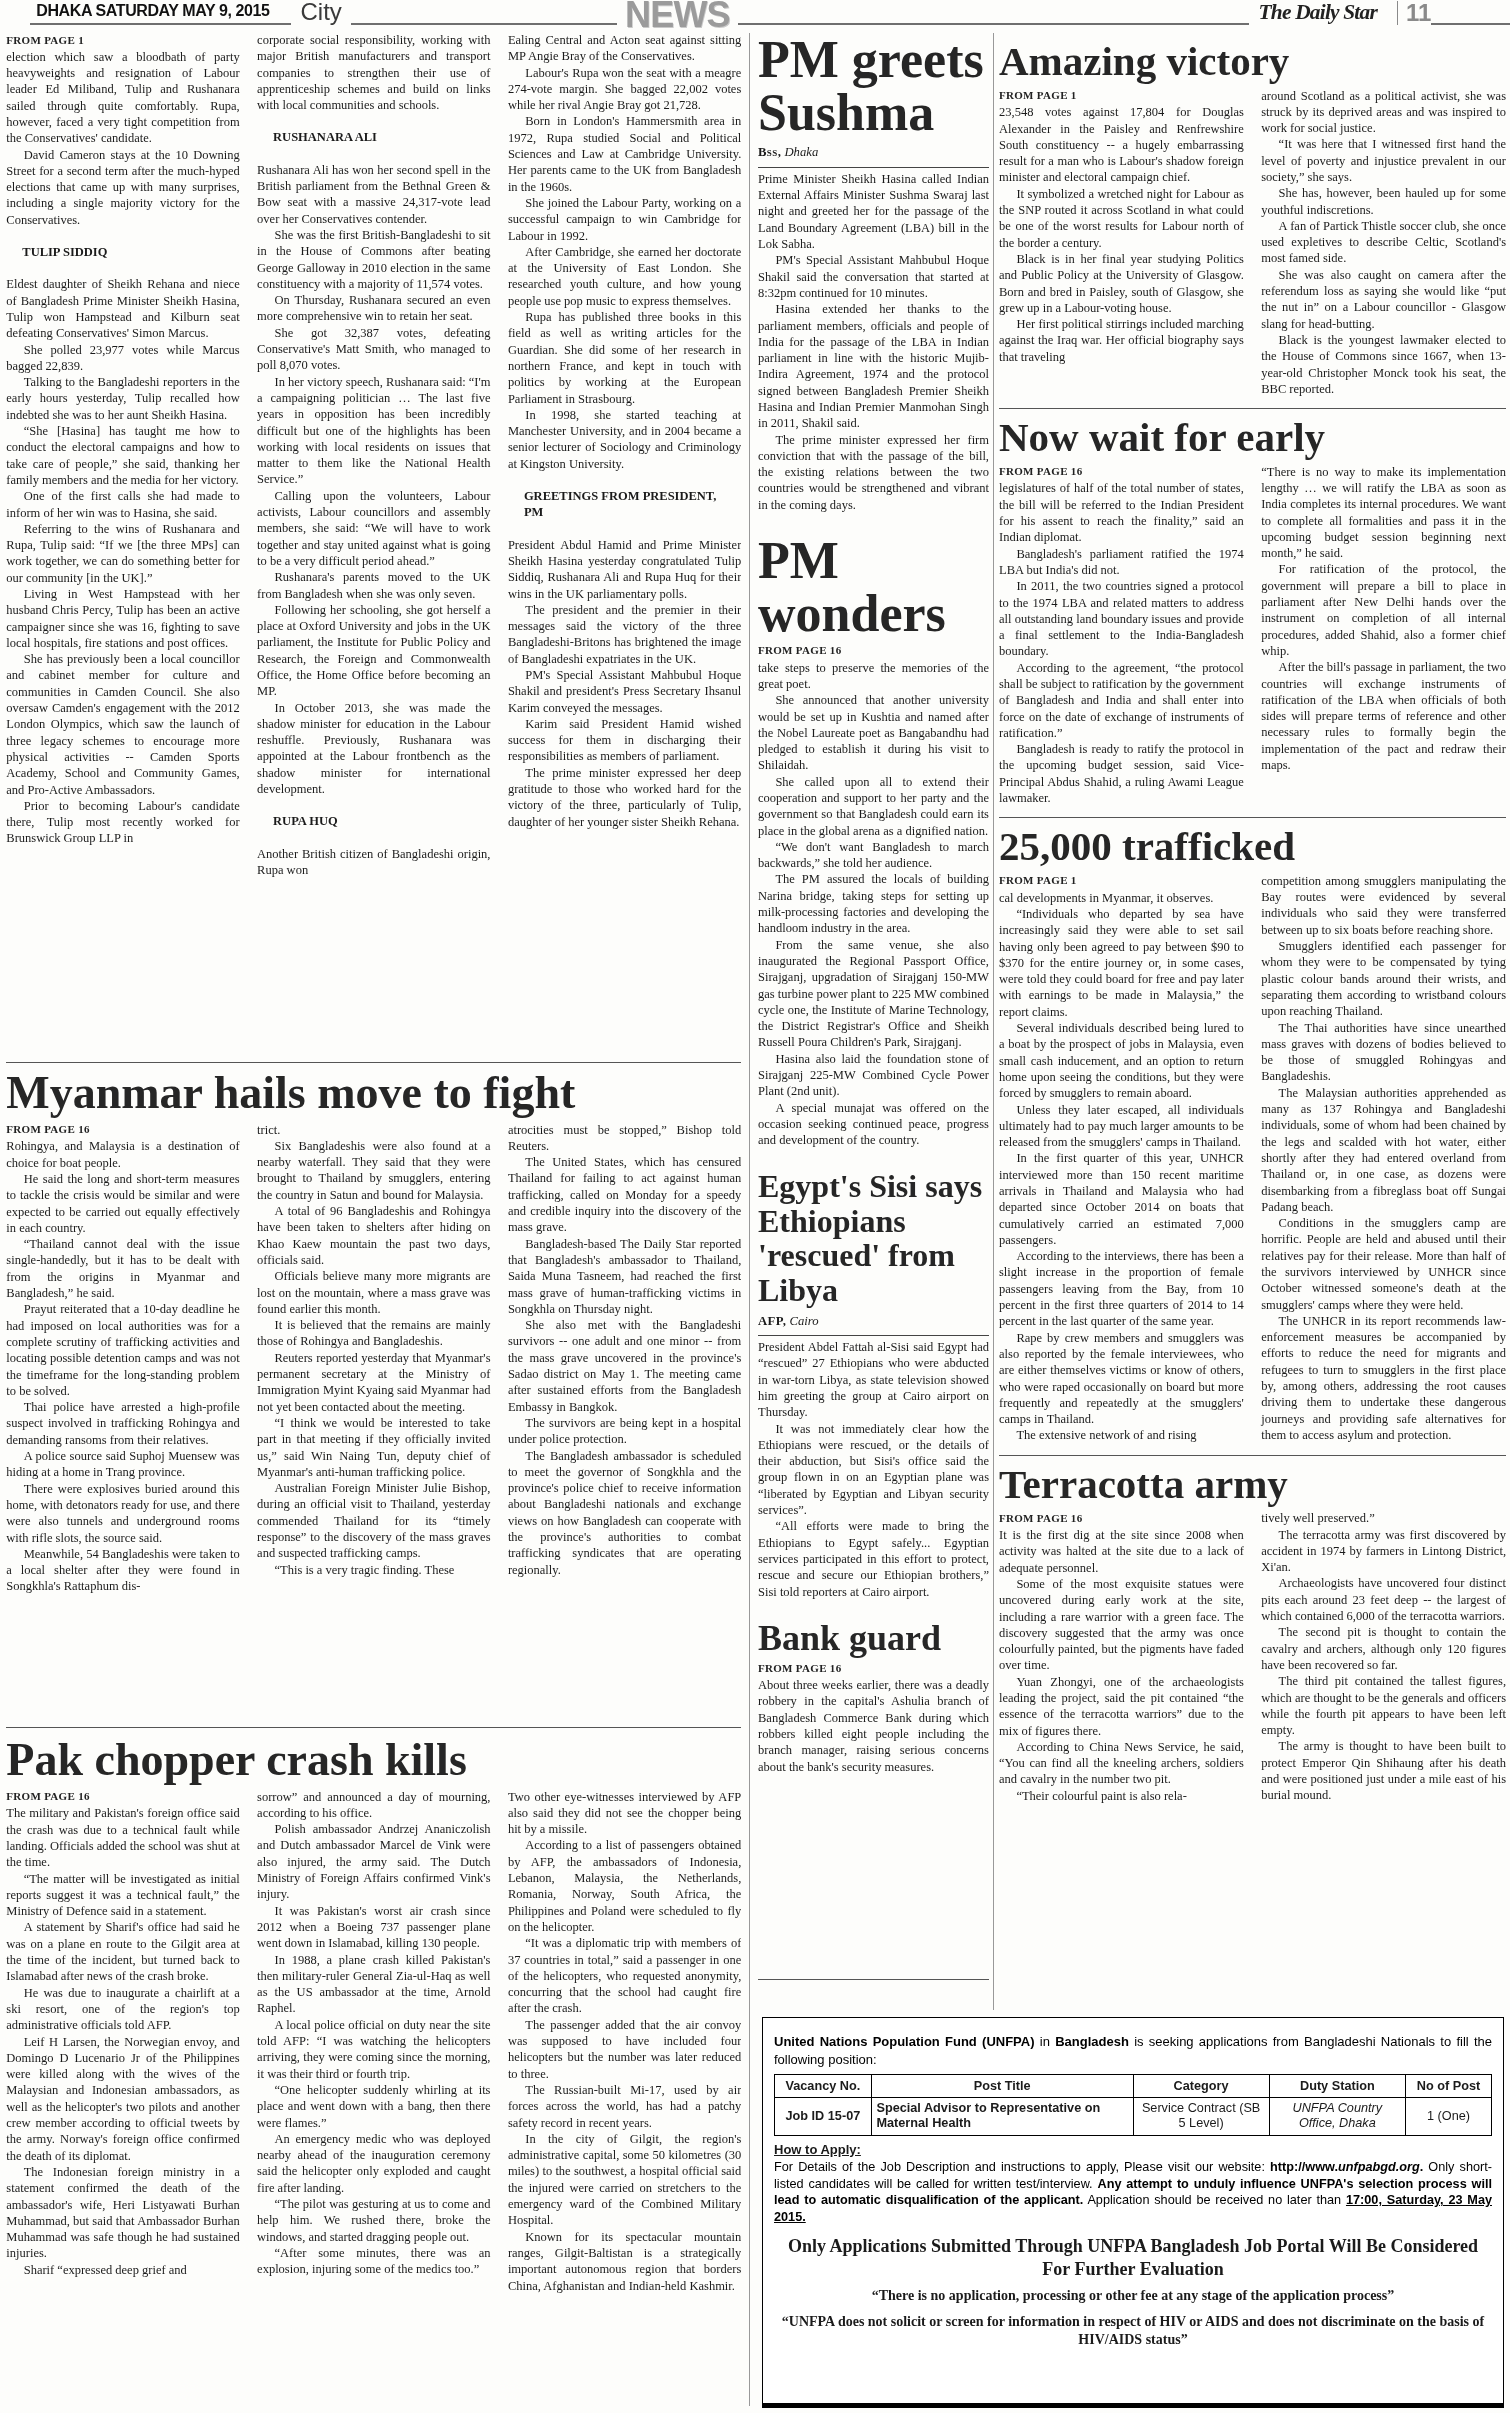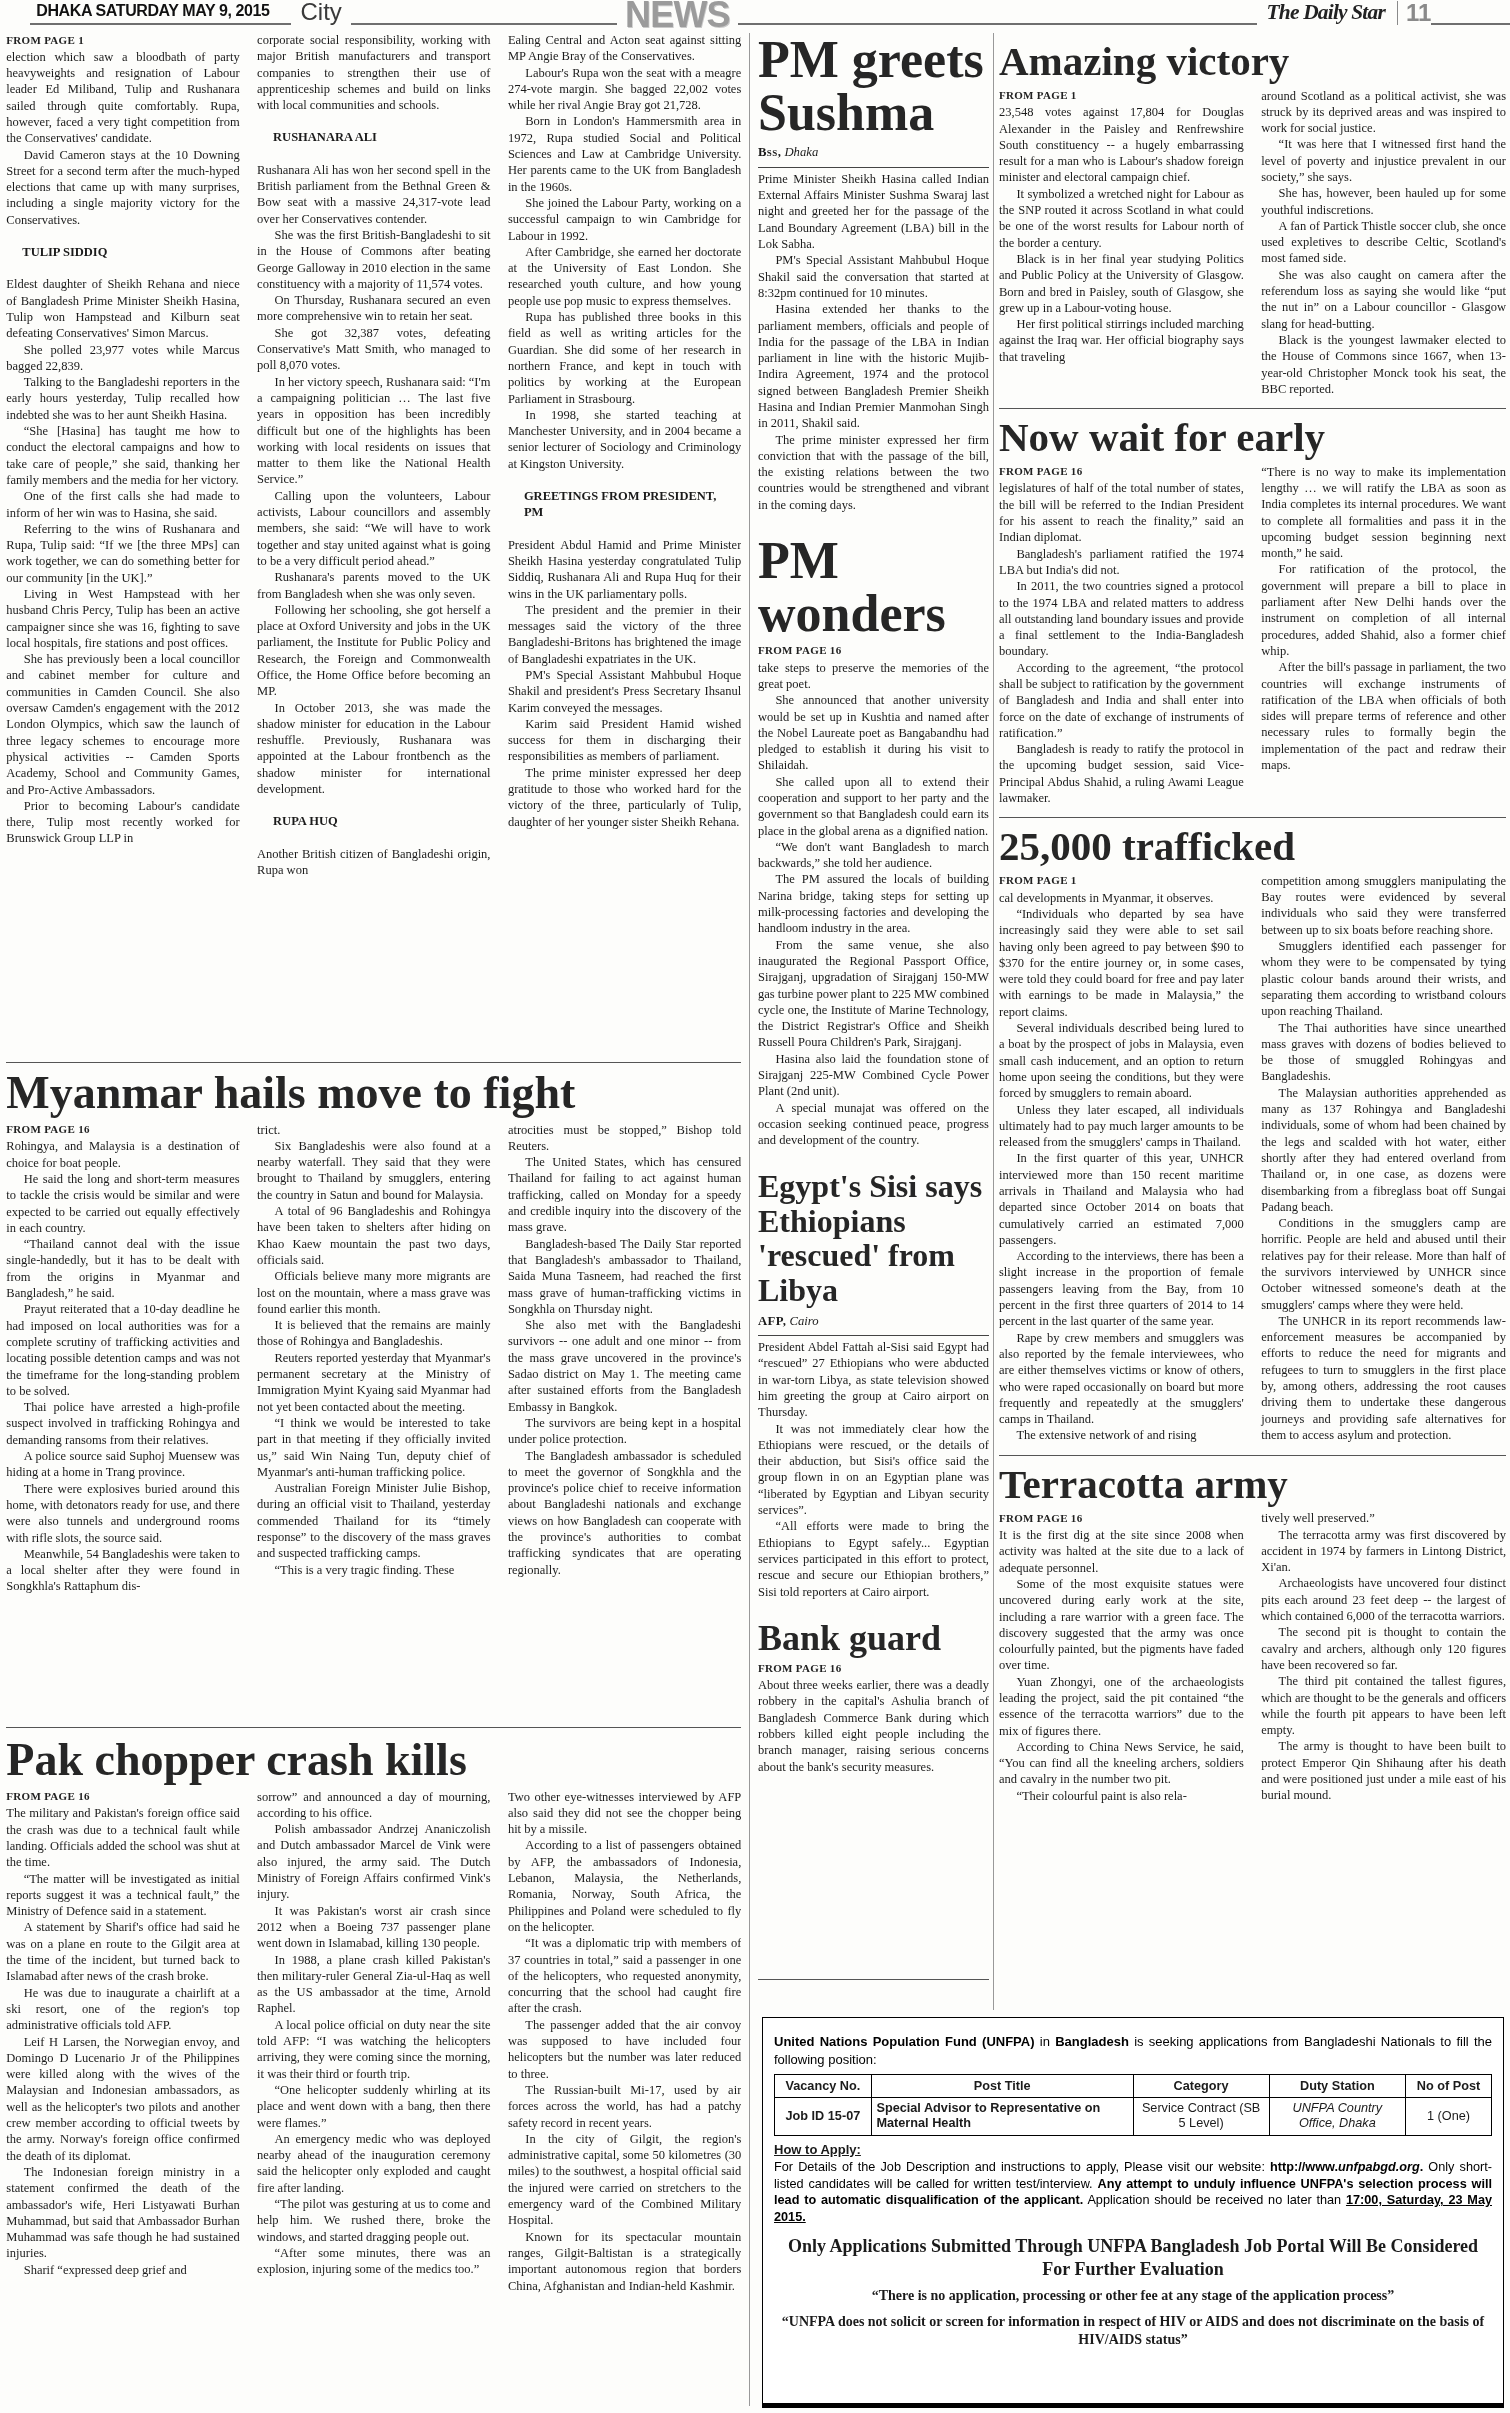--- a/index.html
+++ b/index.html
@@ -3,21 +3,21 @@
 <meta charset="utf-8">
 <style>
   html,body{margin:0;padding:0;background:#e8e8e4;}
   .page{position:relative;width:1510px;height:2413px;background:#fdfdfb;font-family:"Liberation Serif",serif;color:#1b1b1b;overflow:hidden;}
   
   .masthead{position:absolute;left:0;top:0;width:1406px;height:28.5px;margin-left:30px;}
   .mast-rule{position:absolute;left:0;top:23px;width:1510px;height:2.4px;background:#6f6f6f;}
   .mast-date{position:absolute;left:6.3px;top:1.6px;font-family:"Liberation Sans",sans-serif;font-weight:bold;font-size:16px;letter-spacing:-0.4px;color:#111;background:#fdfdfb;padding-right:8px;}
   .mast-city{position:absolute;left:261px;top:-1.6px;font-family:"Liberation Sans",sans-serif;font-size:24px;color:#3a3a3a;background:#fdfdfb;padding:0 9.5px;}
   .mast-news{position:absolute;left:587px;top:-6.3px;font-family:"Liberation Sans",sans-serif;font-weight:bold;font-size:36px;color:#9b9b9b;text-shadow:0.8px 0.8px 0 #c9c9c9;background:#fdfdfb;padding:0 8px;letter-spacing:-0.8px;}
-  .mast-right{position:absolute;right:4.7px;top:0px;background:#fdfdfb;padding-left:9.5px;display:flex;align-items:center;gap:12px;}
+  .mast-right{position:absolute;right:4.7px;top:0px;background:#fdfdfb;padding-left:9.5px;display:flex;align-items:center;gap:20px;}
   .mast-paper{font-family:"Liberation Serif",serif;font-weight:bold;font-style:italic;font-size:21.4px;letter-spacing:-0.8px;color:#222;}
   .mast-pagenum{font-family:"Liberation Sans",sans-serif;font-weight:bold;font-size:24px;color:#8a8a8a;border-left:1.6px solid #8a8a8a;padding-left:8px;line-height:24px;}
   
   .headline{font-family:"Liberation Serif",serif;color:#262626;line-height:1.02;margin:0 0 4.7px 0;letter-spacing:0;}
   .from{font-size:11px;font-weight:bold;letter-spacing:0.3px;color:#222;margin:1.6px 0 3.2px 0;}
   .para{margin:0;font-size:12.5px;line-height:16.3px;text-align:justify;text-justify:inter-word;}
   .para + .para{text-indent:17.4px;}
   .subhead{font-weight:bold;font-size:12.5px;line-height:16.3px;margin:16px;}
   .subhead + .para{text-indent:0;}
   .cols{display:flex;gap:17.4px;}

